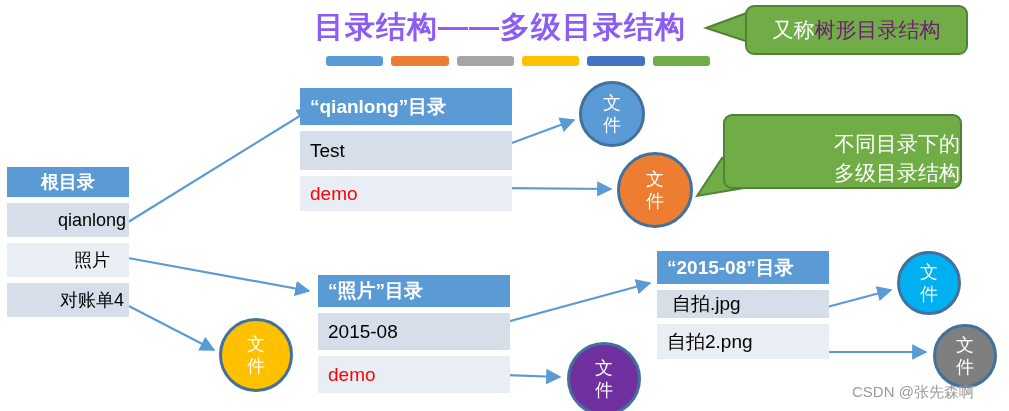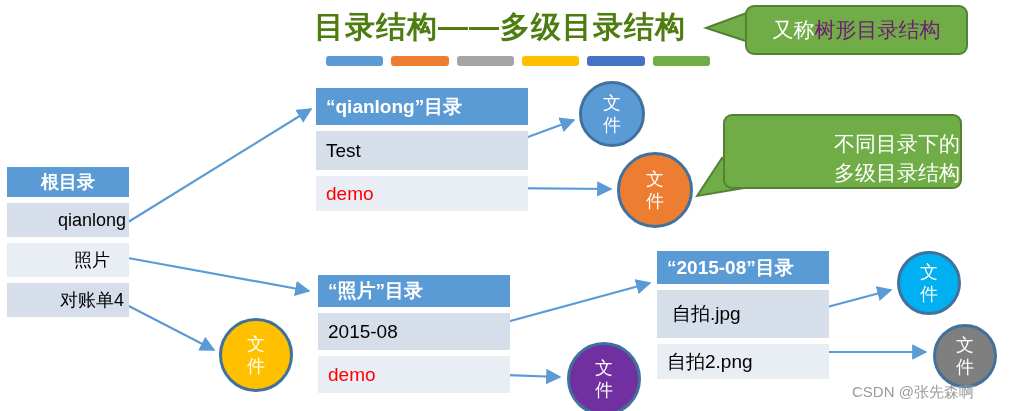--- a/index.html
+++ b/index.html
@@ -5,21 +5,21 @@
   * { margin:0; padding:0; box-sizing:border-box; }
   html,body { background:#fff; }
   body { font-family:"Liberation Sans","DejaVu Sans",sans-serif; }
   .stage {
     position:relative; width:1009px; height:411px;
     background:#fff; overflow:hidden;
   }
   
   .title {
     position:absolute; left:270px; top:6px; width:460px; height:42px;
-    text-align:center; font-size:30px; font-weight:bold; color:#4d7c0f;
+    text-align:center; font-size:30px; font-weight:bold; color:#8b5cf6;
     letter-spacing:1px; line-height:42px; white-space:nowrap;
   }
   .theme-bars {
     position:absolute; left:326px; top:56px; width:384px; height:10px;
     display:flex; gap:8px;
   }
   .theme-bar { flex:1; height:10px; border-radius:3px; }
   .theme-bar:nth-child(1){ background:#5B9BD5; }
   .theme-bar:nth-child(2){ background:#ED7D31; }
   .theme-bar:nth-child(3){ background:#A5A5A5; }
@@ -40,32 +40,32 @@
   .row-dark  { background:#D6DEEA; }
   .row-light { background:#E9EDF4; }
   .red-text  { color:#FF0000; }
   .pad-left  { padding-left:10px; }
   .centered  { justify-content:center; }
 
   .t-root { left:7px; top:167px; width:122px; font-size:18px; }
   .t-root .dir-header { height:30px; font-size:18px; }
   .t-root .dir-row { height:34px; margin-top:6px;padding-left:48px; }
 
-  .t-qianlong { left:316px; top:88px; width:212px; font-size:19px; }
+  .t-qianlong { left:300px; top:88px; width:212px; font-size:19px; }
   .t-qianlong .dir-header { height:37px; font-size:19px; }
   .t-qianlong .r1 { height:39px; margin-top:6px; }
   .t-qianlong .r2 { height:35px; margin-top:6px; }
 
   .t-photo { left:318px; top:275px; width:192px; font-size:19px; }
   .t-photo .dir-header { height:32px; font-size:19px; }
   .t-photo .dir-row { height:37px; margin-top:6px; }
 
   .t-album { left:657px; top:251px; width:172px; font-size:19px; }
   .t-album .dir-header { height:33px; font-size:19px; }
-  .t-album .r1 { height:48px; margin-top:6px;padding-left:15px; }
+  .t-album .r1 { height:28px; margin-top:6px;padding-left:15px; }
   .t-album .r2 { height:35px; margin-top:6px; }
 
   
   .circle {
     position:absolute; border-radius:50%; border:3px solid #41719C;
     display:flex; align-items:center; justify-content:center; z-index:2;
   }
   .circle-label {
     display:block; width:20px; color:#fff; font-size:18px; line-height:1.25;
     text-align:center; word-break:break-all;

